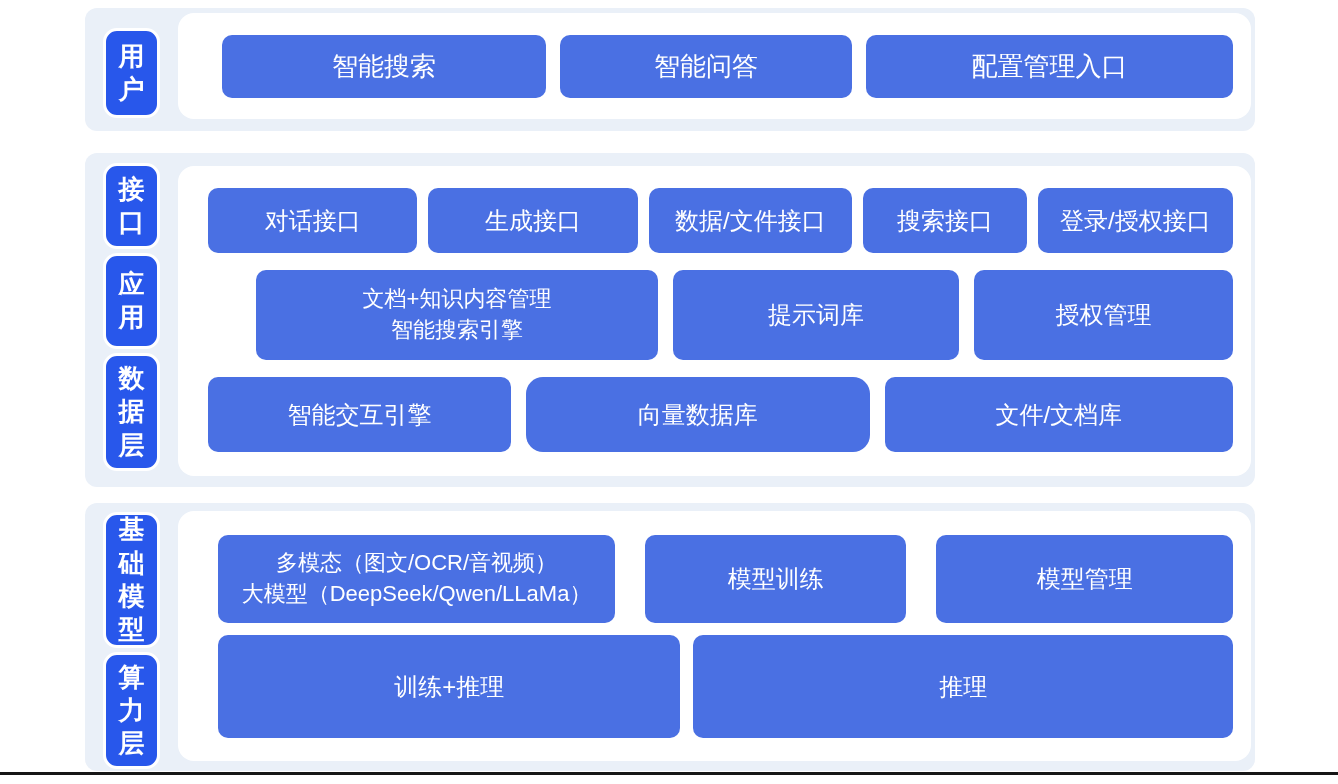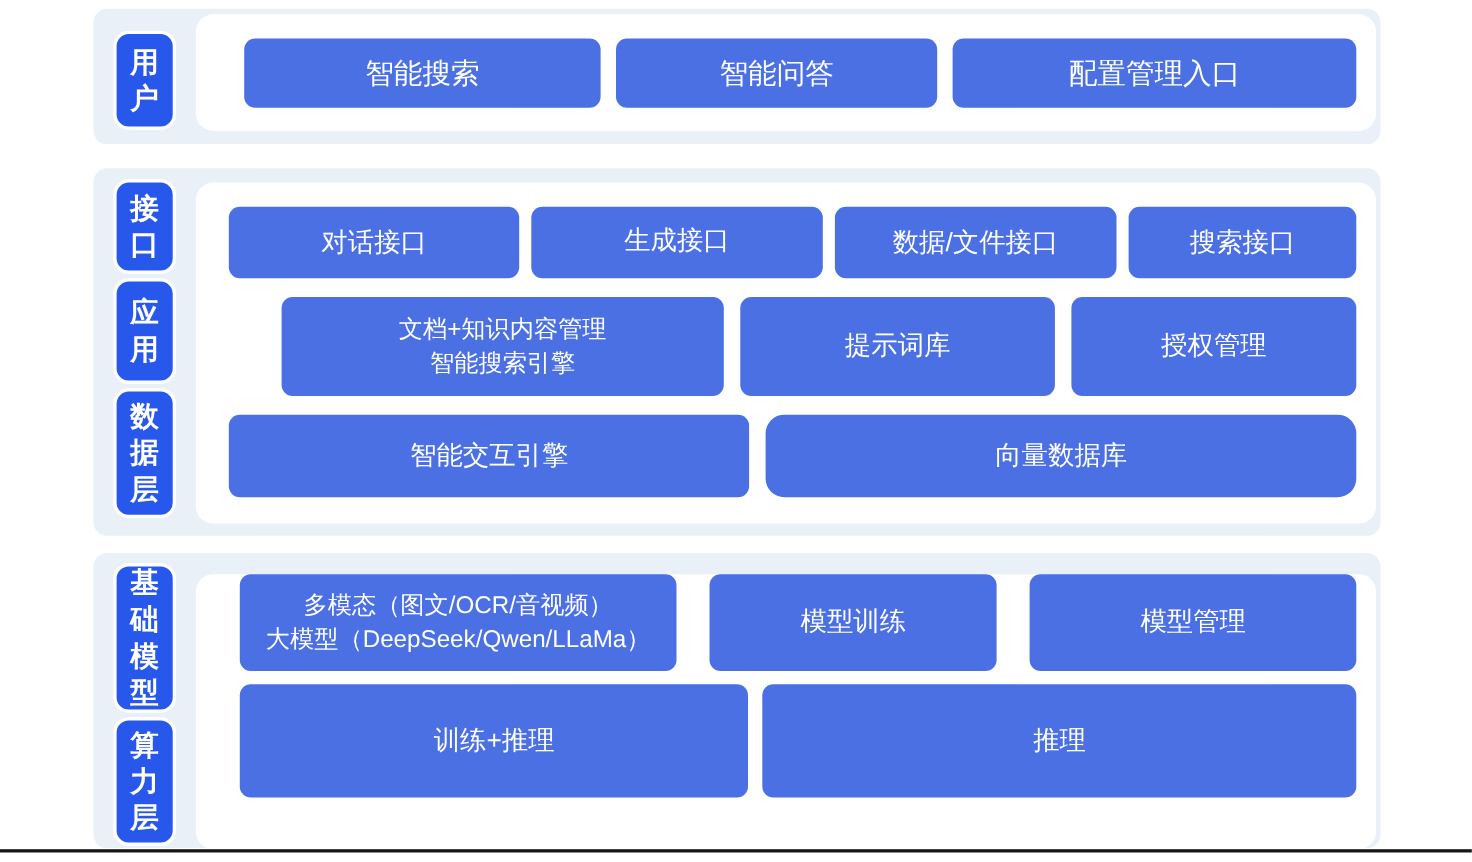--- a/index.html
+++ b/index.html
@@ -43,21 +43,21 @@
   .inner-panel {
     position: absolute; left: 93px; right: 4px;
     background: #ffffff;
     border-radius: 16px;
     box-sizing: border-box;
     display: flex; flex-direction: column;
     padding-left: 40px; padding-right: 18px;
   }
   #panel-user { top: 5px;  height: 106px; justify-content: center; padding-left: 44px; }
   #panel-mid  { top: 13px; height: 310px; padding-top: 22px; gap: 17px; padding-left: 30px; }
-  #panel-base { top: 19px; height: 250px; gap: 12px; }
+  #panel-base { top: 8px; height: 250px; padding-top: 24px; gap: 12px; }
 
   .btn-row { display: flex; }
   .diagram-btn {
     background: #4A70E3;
     border-radius: 10px;
     color: #ffffff;
     font-size: 24px;
     line-height: 1.4;
     display: flex; align-items: center; justify-content: center;
     text-align: center;
@@ -97,33 +97,35 @@
 口</div>
     <div class="layer-badge" style="height:96px; margin-top:4px;">应
 用</div>
     <div class="layer-badge" style="height:118px; margin-top:4px;">数
 据
 层</div>
   </div>
   <div class="inner-panel" id="panel-mid">
     <div class="btn-row" style="height:65px; gap:11px;">
       <div class="diagram-btn" style="flex:207 1 0;">对话接口</div>
-      <div class="diagram-btn" style="flex:207 1 0;font-family:Liberation Mono, monospace;">生成接口</div>
+      <div class="diagram-btn" style="flex:207 1 0;">生成接口</div>
       <div class="diagram-btn" style="flex:201 1 0;">数据/文件接口</div>
       <div class="diagram-btn" style="flex:162 1 0;">搜索接口</div>
+      <div class="diagram-btn" style="flex:193 1 0;">登录/授权接口</div>
     </div>
     <div class="btn-row" style="height:90px; gap:15px;margin-left:48px;">
       <div class="diagram-btn btn-multi" style="flex:295 1 0;">文档+知识内容管理
 智能搜索引擎</div>
       <div class="diagram-btn" style="flex:210 1 0;">提示词库</div>
       <div class="diagram-btn" style="flex:190 1 0;">授权管理</div>
     </div>
     <div class="btn-row" style="height:75px; gap:15px;">
       <div class="diagram-btn" style="flex:300 1 0;">智能交互引擎</div>
       <div class="diagram-btn" style="flex:340 1 0;border-radius:17px;">向量数据库</div>
+      <div class="diagram-btn" style="flex:345 1 0;">文件/文档库</div>
     </div>
   </div>
 </div>
 
 <div class="layer-section" id="section-base">
   <div class="badge-col">
     <div class="layer-badge" style="height:136px; margin-top:9px;">基
 础
 模
 型</div>

